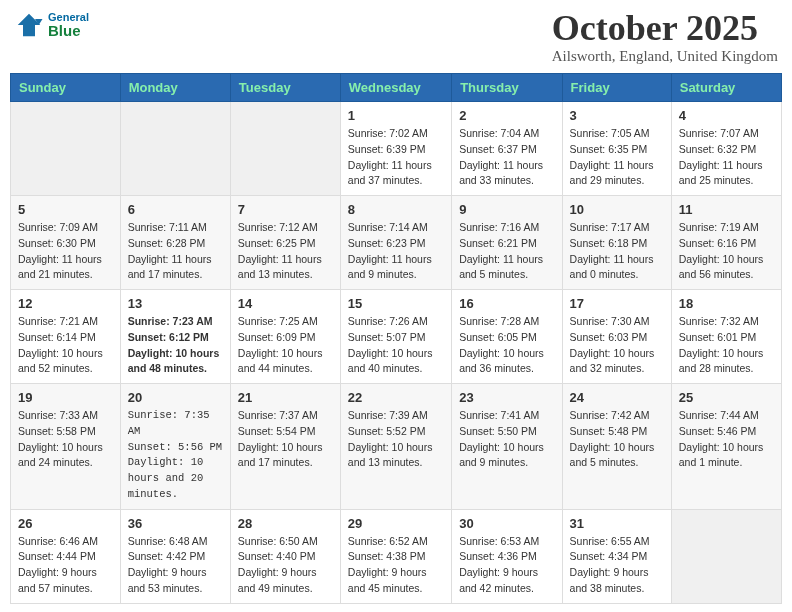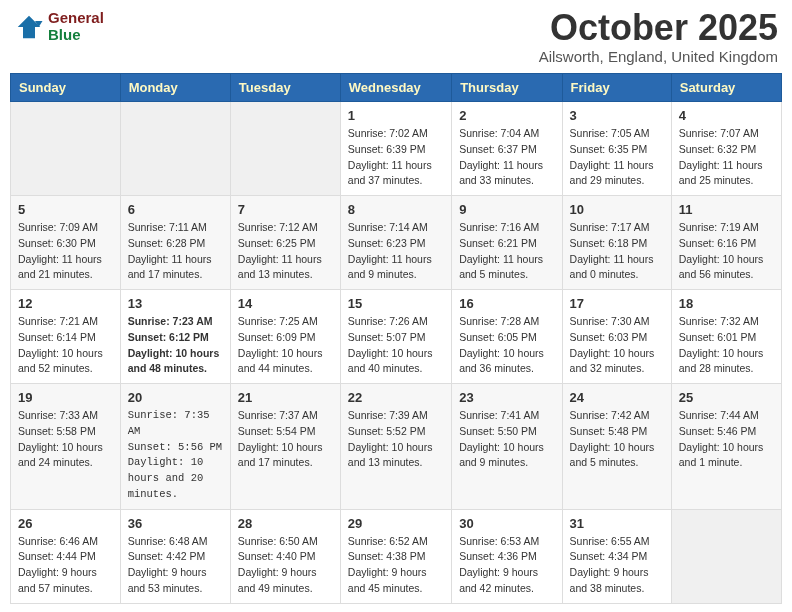--- a/index.html
+++ b/index.html
@@ -21,55 +21,56 @@
       display: flex;
       align-items: center;
       gap: 4px;
     }
     .logo-text {
       display: flex;
       flex-direction: column;
       line-height: 1.1;
     }
     .logo-general {
-      font-size: 15px;
-      font-weight: bold;
-      color: #7f1d1d;
+      font-size: 11px;
+      font-weight: bold;
+      color: #0369a1;
     }
     .logo-blue {
       font-size: 15px;
       font-weight: bold;
       color: #15803d;
     }
     .logo-icon {
       width: 30px;
       height: 30px;
     }
     .title-section {
-      text-align: right;
+      text-align: left;
+      font-family: Liberation Serif, serif;
     }
     .month-title {
       font-size: 36px;
       font-weight: bold;
       color: #333;
       line-height: 1;
     }
     .location {
       font-size: 15px;
       color: #555;
       margin-top: 2px;
     }
     .calendar {
       width: 100%;
       border-collapse: collapse;
       border: 1px solid #ccc;
     }
     .calendar th {
       background-color: #2a6ab1;
-      color: #fef9c3;
+      color: #86efac;
       text-align: left;
       padding: 6px 8px;
       font-size: 13px;
       font-weight: bold;
       border: 1px solid #1e5a9a;
     }
     .calendar td {
       width: 113px;
       vertical-align: top;
       padding: 6px 7px;

